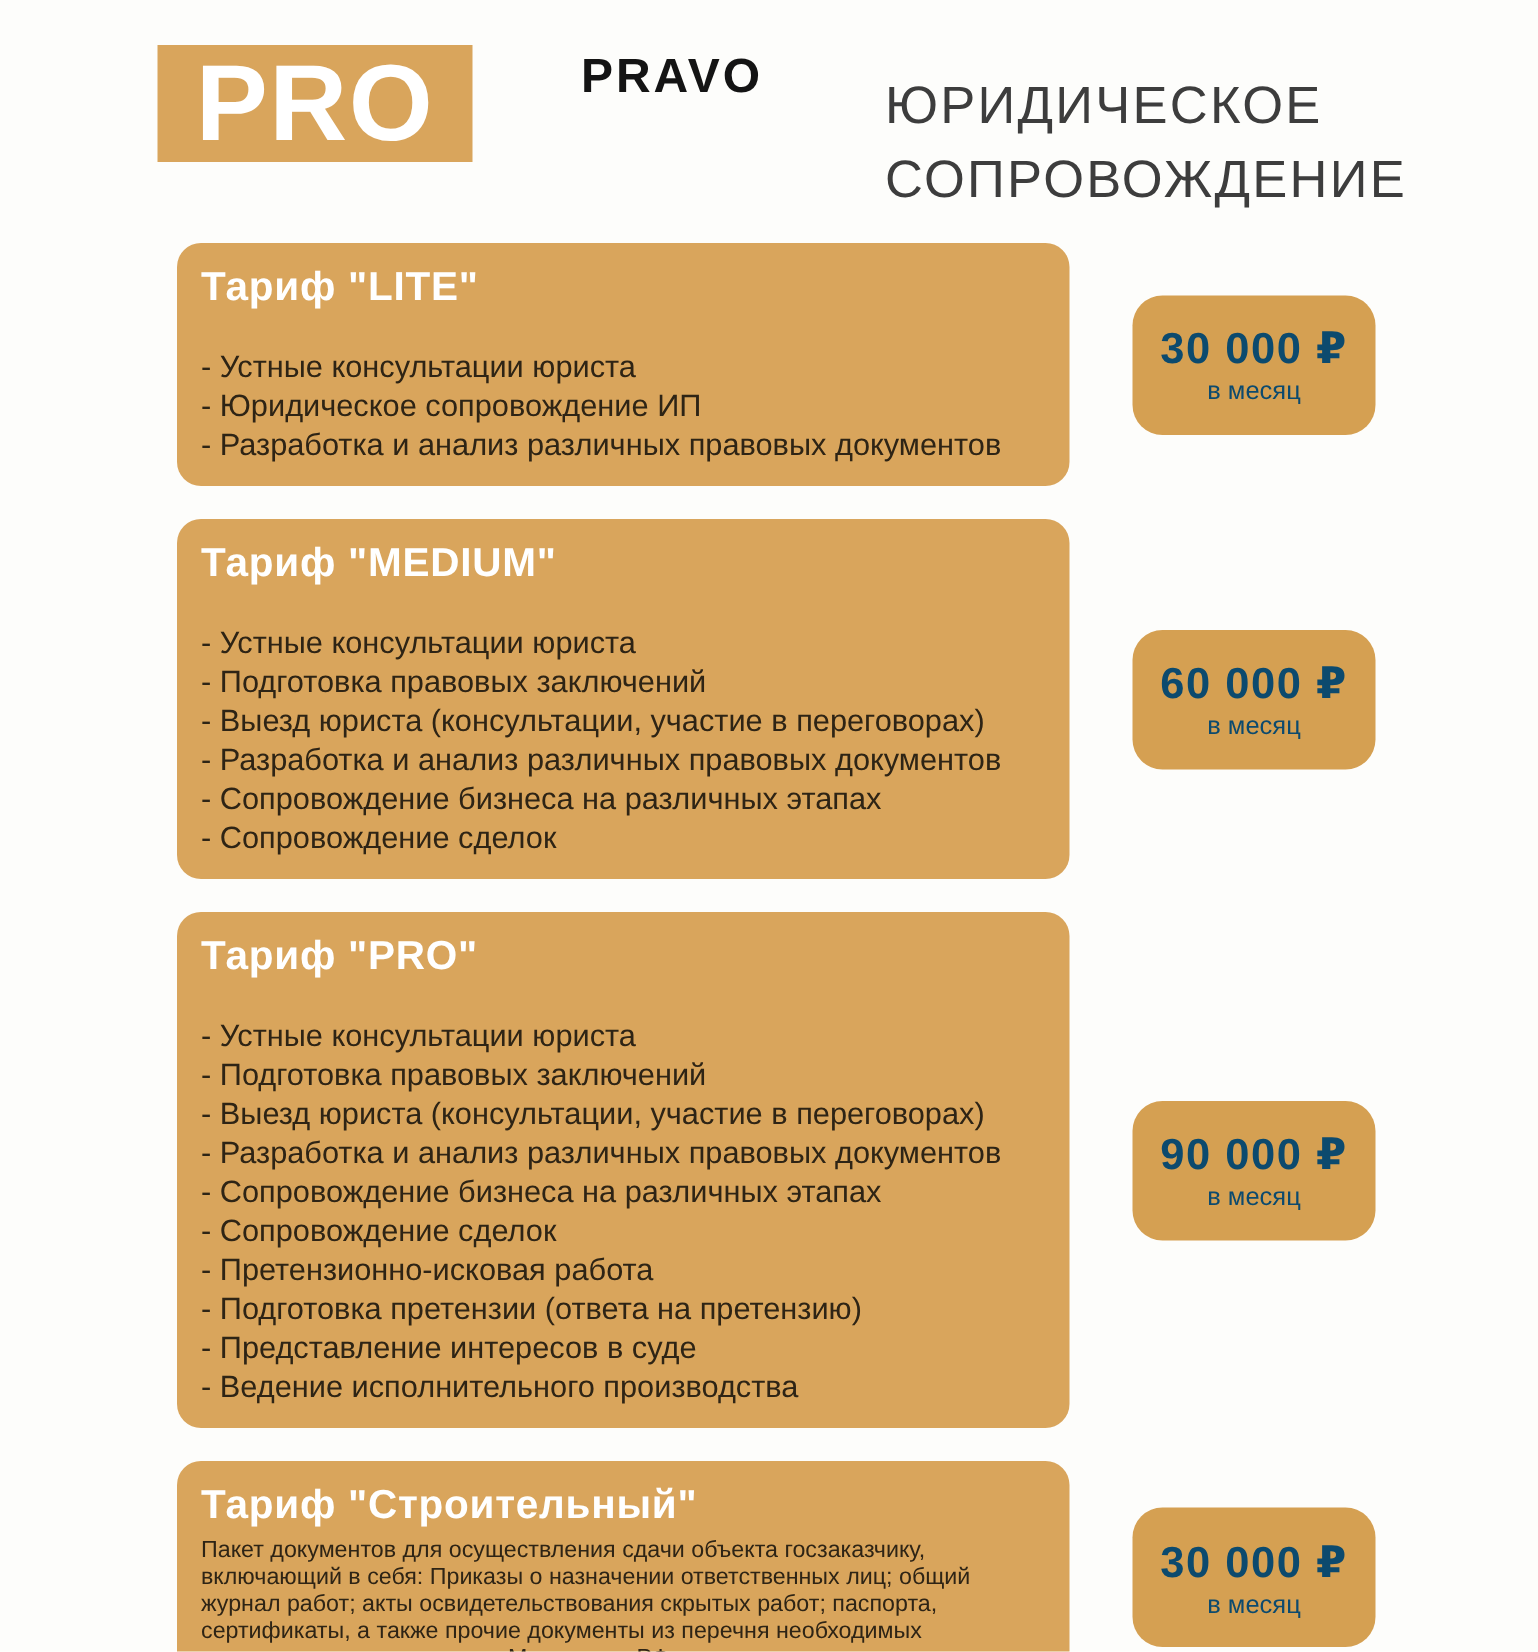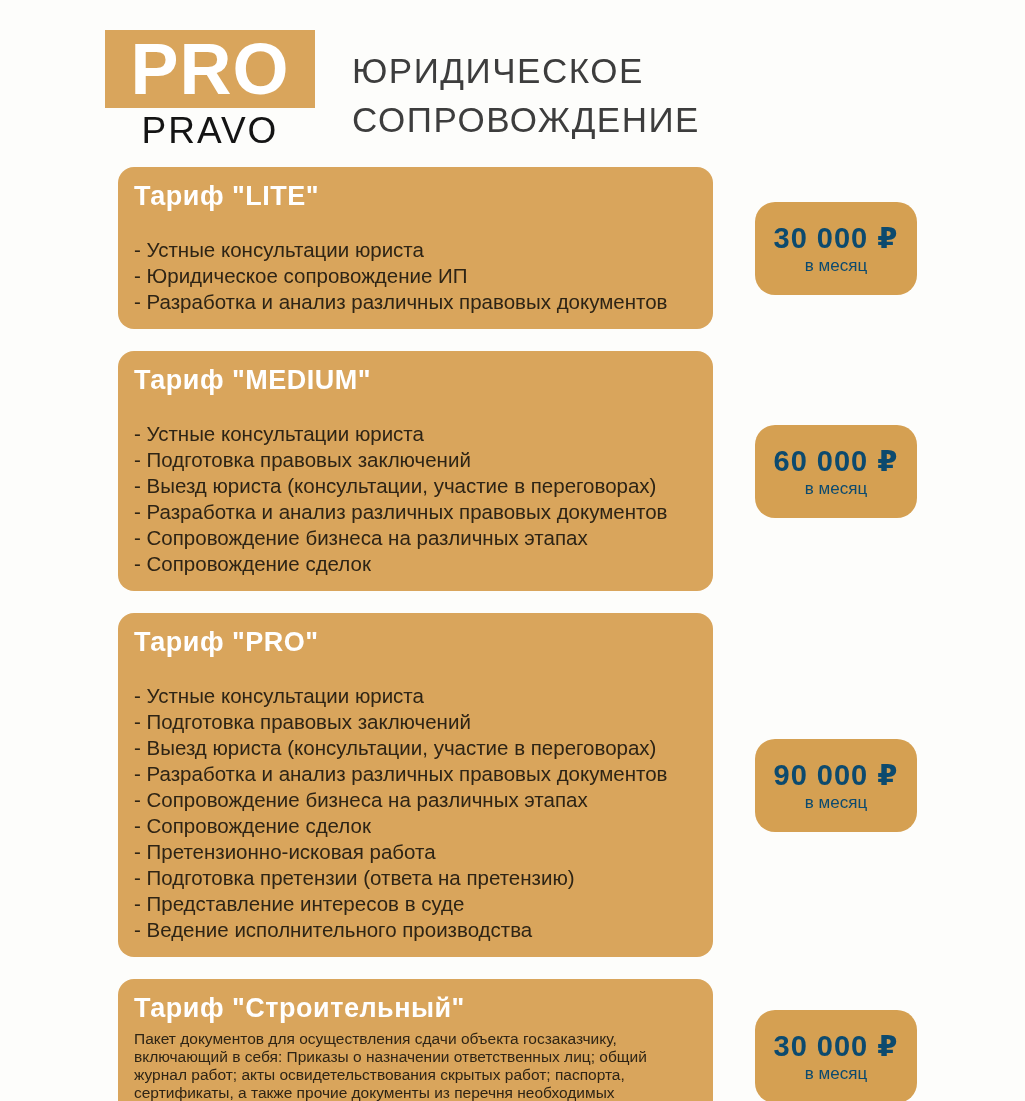--- a/index.html
+++ b/index.html
@@ -12,28 +12,28 @@
   *{margin:0;padding:0;box-sizing:border-box;}
   html,body{background:#fff;}
   body{
     font-family:"Liberation Sans","DejaVu Sans",sans-serif;
     width:1025px;height:1101px;overflow:hidden;background:var(--page-bg);
   }
   .page{width:1025px;height:1101px;background:var(--page-bg);}
 
   
   .header{display:flex;padding:30px 0 0 105px;}
-  .logo{display:flex;flex-direction:column;}
+  .logo{display:flex;flex-direction:row;gap:28px;}
   .logo-mark{
     width:210px;height:78px;background:var(--accent);
     color:#fff;font-size:72px;font-weight:700;letter-spacing:1px;
     display:flex;align-items:center;justify-content:center;line-height:1;
   }
   .logo-name{
-    font-size:37px;font-weight:400;color:#141414;letter-spacing:2px;
+    font-size:32px;font-weight:700;color:#141414;letter-spacing:2px;
     line-height:1;margin-top:4px;text-align:center;width:210px;
   }
   .header-title{
     margin-left:37px;padding-top:16px;
     font-size:35px;line-height:49px;color:var(--heading);letter-spacing:1.5px;
   }
 
   
   .main{padding:18px 0 0 118px;}
   .row{display:flex;align-items:center;margin-bottom:22px;}

